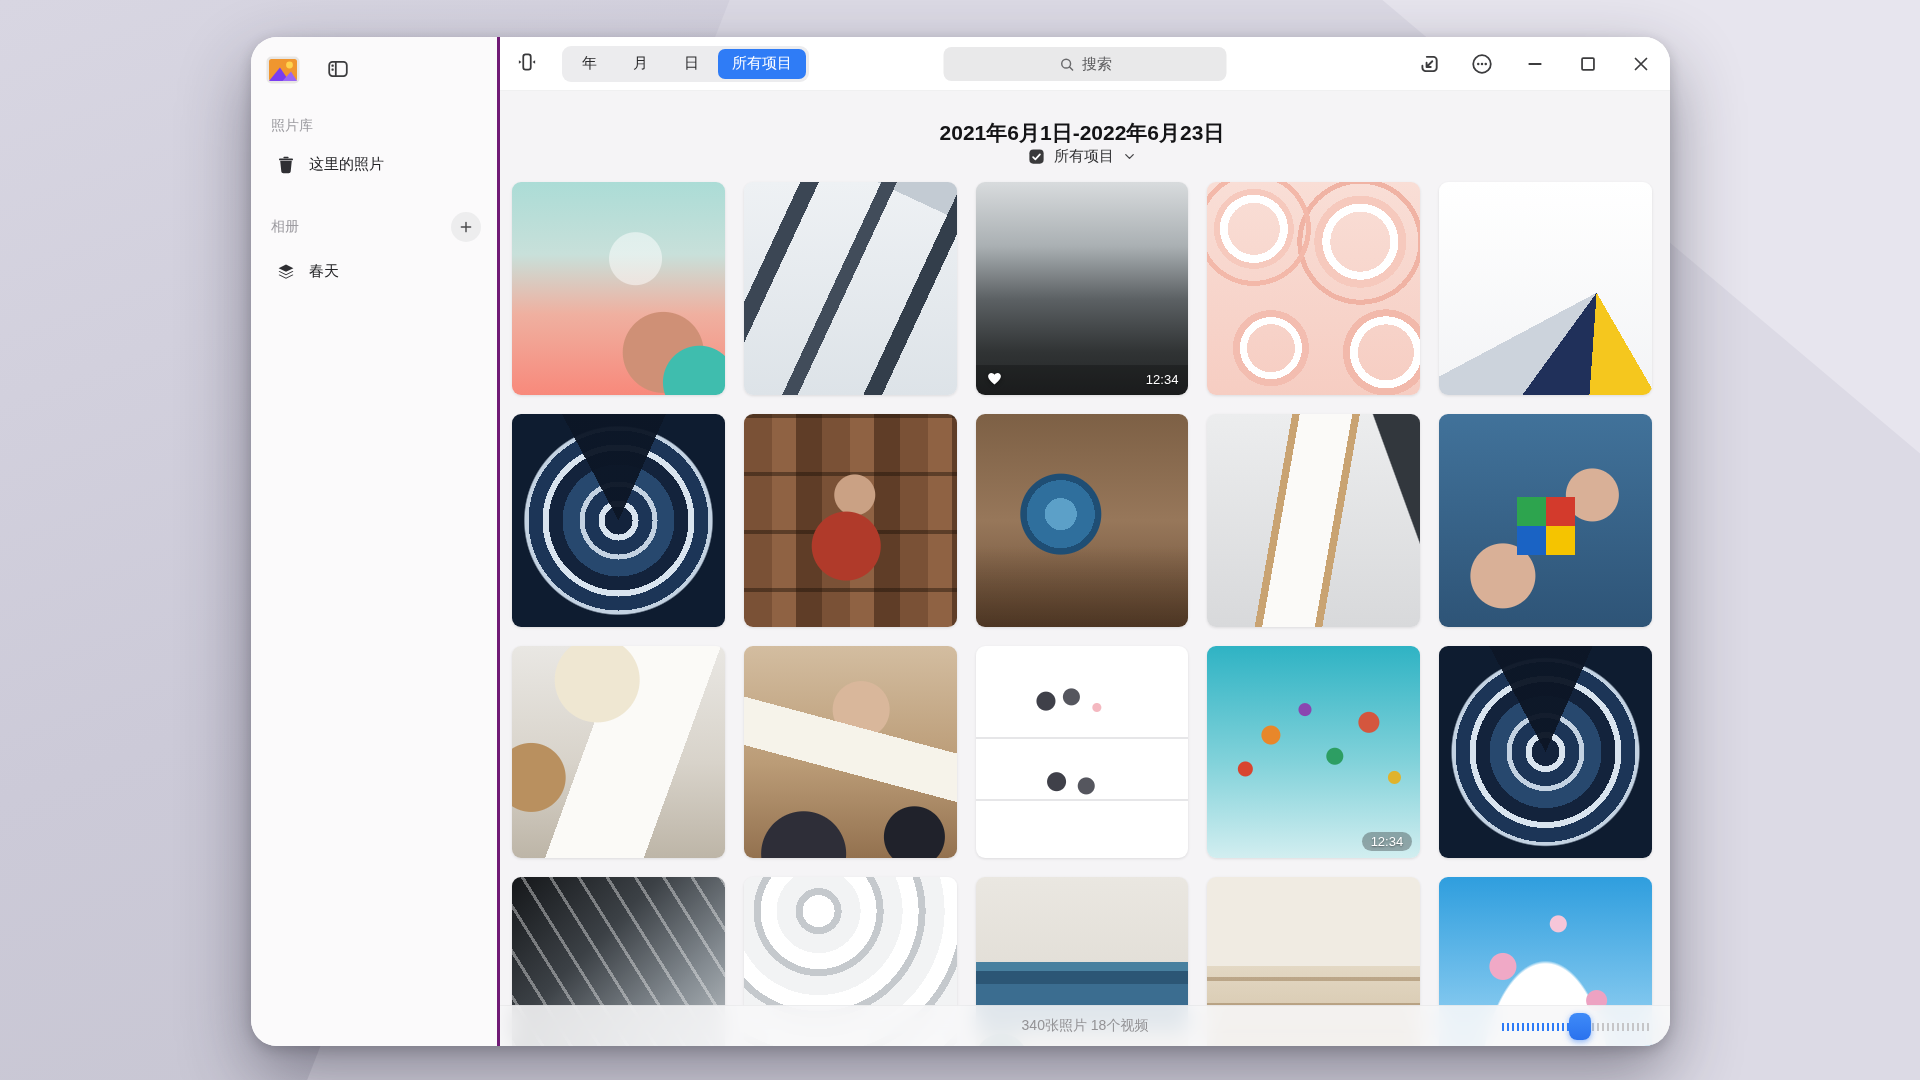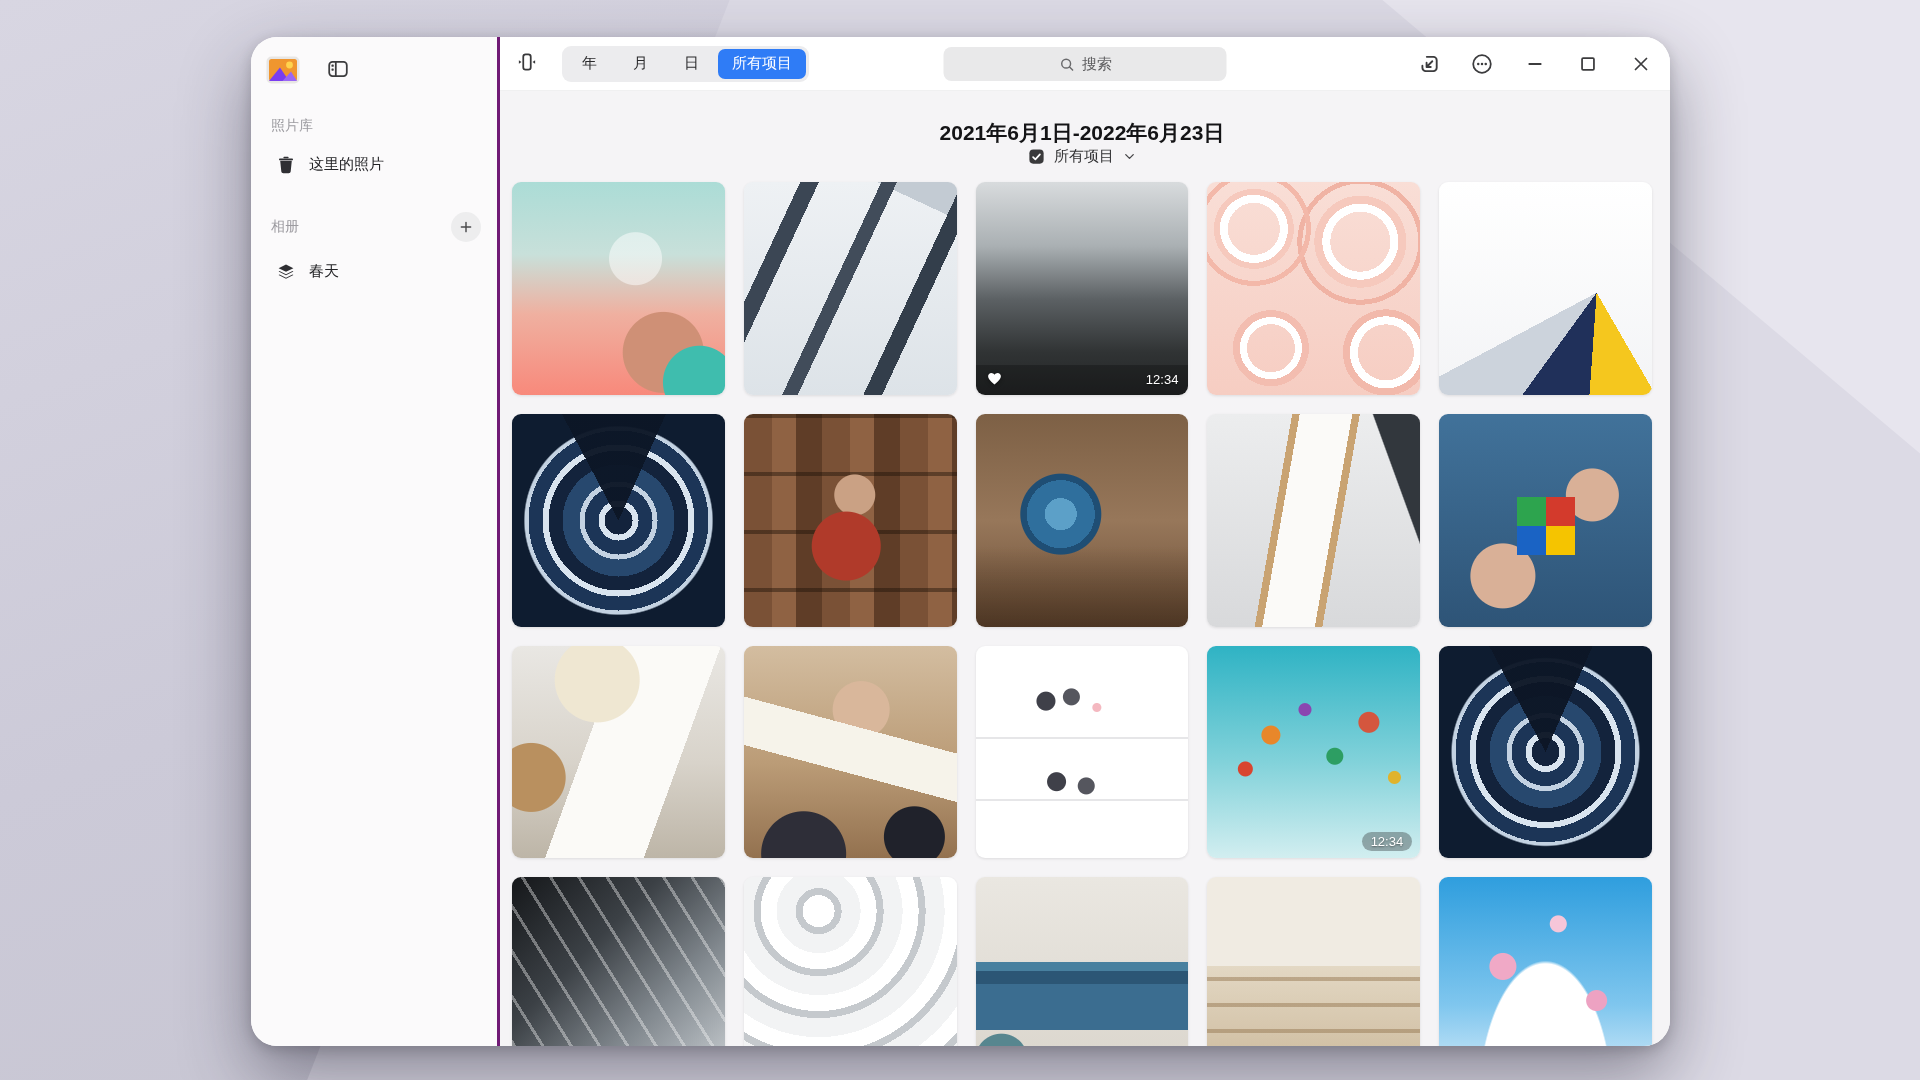--- a/index.html
+++ b/index.html
@@ -341,16 +341,24 @@
               <span class="dur pill">12:34</span>
             </div>
             <div class="tile p6"></div>
             <div class="tile p16"></div>
             <div class="tile p17"></div>
             <div class="tile p18"></div>
             <div class="tile p19"></div>
             <div class="tile p20"></div>
           </div>
 
+        <div class="bottom-bar">
+          <div class="status-text">340张照片 18个视频</div>
+          <div class="zoom-slider">
+            <div class="zs-track"></div>
+            <div class="zs-fill" id="zs-fill" style="width: 52%;"></div>
+            <div class="zs-thumb" id="zs-thumb" style="left: calc(52% - 11px);"></div>
+          </div>
+        </div>
       </div>
     </div>
   </div>
 </div>
 
 </body></html>

